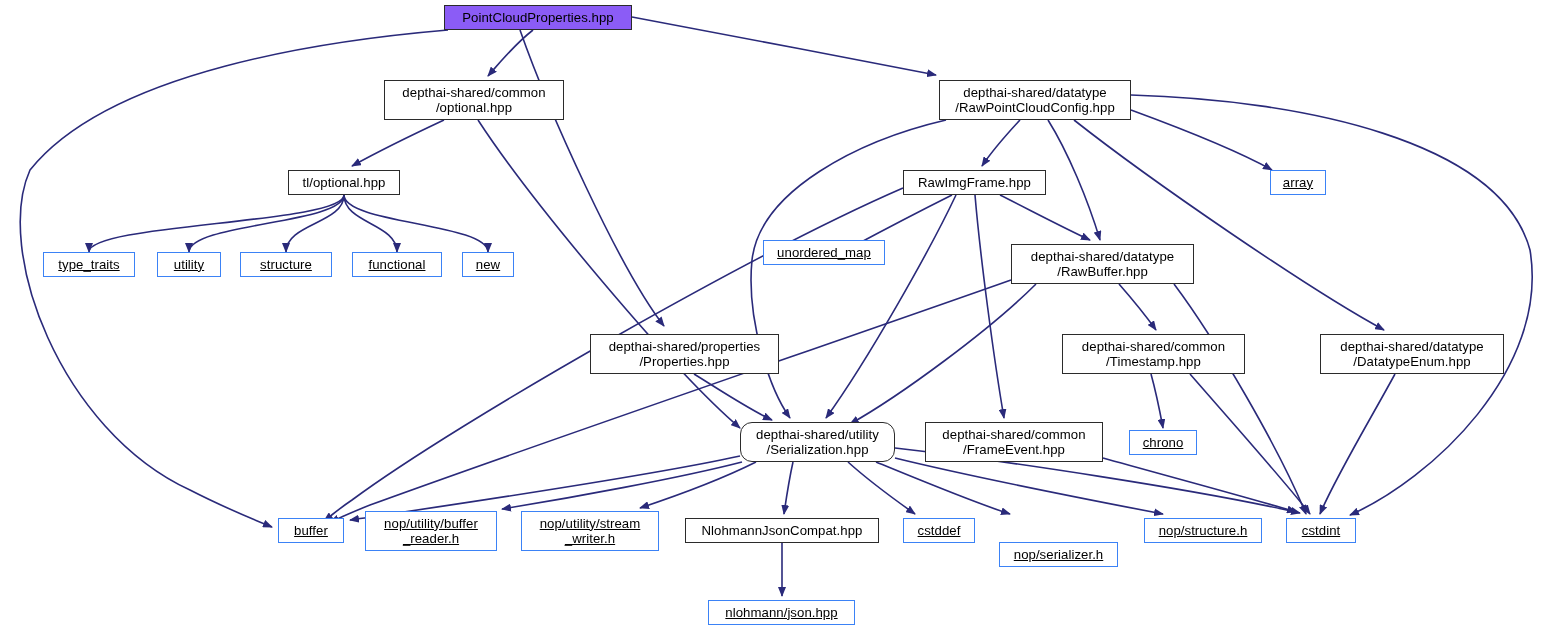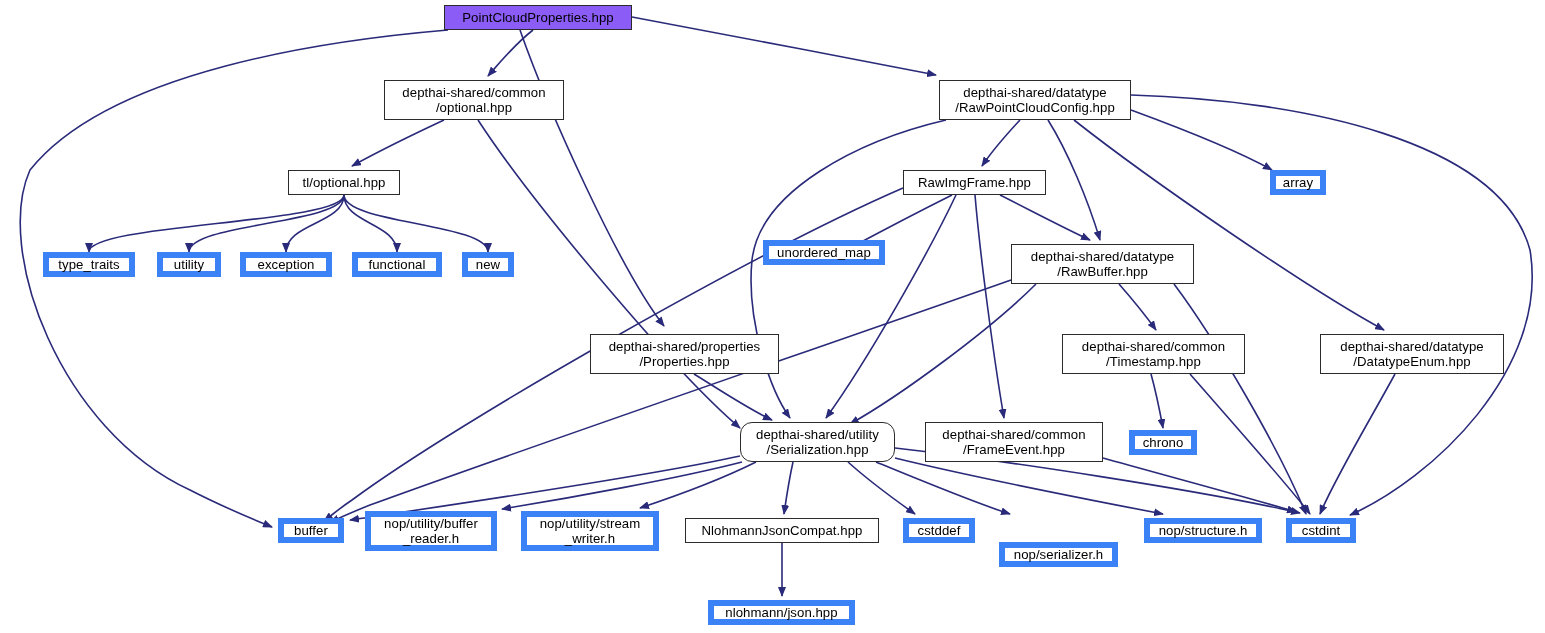--- a/index.html
+++ b/index.html
@@ -30,21 +30,22 @@
     text-align: center;
     background: #ffffff;
     color: #000000;
     font-size: 13.2px;
     line-height: 15.5px;
     letter-spacing: 0.05px;
     white-space: pre;
     z-index: 5;
   }
   .node.sys {
-    border: 6px solid #3b82f6;
+    border: 1px solid #3b82f6;
+    text-decoration: underline;
   }
   .node.local {
     border: 1.6px solid #2b2b2b;
   }
   .node.root {
     border: 1.6px solid #2b2b2b;
     background: #8b5cf6;
   }
   .node .ln { display: block; }
 </style>
@@ -103,21 +104,21 @@
   </svg>
   <div id="node-layer">
       <div class="node root" style="left: 444px; top: 5px; width: 188px; height: 25px;"><span class="ln">PointCloudProperties.hpp</span></div>
       <div class="node local" style="left: 384px; top: 80px; width: 180px; height: 40px;"><span class="ln">depthai-shared/common</span><span class="ln">/optional.hpp</span></div>
       <div class="node local" style="left: 939px; top: 80px; width: 192px; height: 40px;"><span class="ln">depthai-shared/datatype</span><span class="ln">/RawPointCloudConfig.hpp</span></div>
       <div class="node local" style="left: 288px; top: 170px; width: 112px; height: 25px;"><span class="ln">tl/optional.hpp</span></div>
       <div class="node local" style="left: 903px; top: 170px; width: 143px; height: 25px;"><span class="ln">RawImgFrame.hpp</span></div>
       <div class="node sys" style="left: 1270px; top: 170px; width: 56px; height: 25px;"><span class="ln">array</span></div>
       <div class="node sys" style="left: 43px; top: 252px; width: 92px; height: 25px;"><span class="ln">type_traits</span></div>
       <div class="node sys" style="left: 157px; top: 252px; width: 64px; height: 25px;"><span class="ln">utility</span></div>
-      <div class="node sys" style="left: 240px; top: 252px; width: 92px; height: 25px;"><span class="ln">exception</span></div>
+      <div class="node sys" style="left: 240px; top: 252px; width: 92px; height: 25px;"><span class="ln">structure</span></div>
       <div class="node sys" style="left: 352px; top: 252px; width: 90px; height: 25px;"><span class="ln">functional</span></div>
       <div class="node sys" style="left: 462px; top: 252px; width: 52px; height: 25px;"><span class="ln">new</span></div>
       <div class="node sys" style="left: 763px; top: 240px; width: 122px; height: 25px;"><span class="ln">unordered_map</span></div>
       <div class="node local" style="left: 1011px; top: 244px; width: 183px; height: 40px;"><span class="ln">depthai-shared/datatype</span><span class="ln">/RawBuffer.hpp</span></div>
       <div class="node local" style="left: 590px; top: 334px; width: 189px; height: 40px;"><span class="ln">depthai-shared/properties</span><span class="ln">/Properties.hpp</span></div>
       <div class="node local" style="left: 1062px; top: 334px; width: 183px; height: 40px;"><span class="ln">depthai-shared/common</span><span class="ln">/Timestamp.hpp</span></div>
       <div class="node local" style="left: 1320px; top: 334px; width: 184px; height: 40px;"><span class="ln">depthai-shared/datatype</span><span class="ln">/DatatypeEnum.hpp</span></div>
       <div class="node local" style="left: 740px; top: 422px; width: 155px; height: 40px; border-radius: 12px;"><span class="ln">depthai-shared/utility</span><span class="ln">/Serialization.hpp</span></div>
       <div class="node local" style="left: 925px; top: 422px; width: 178px; height: 40px;"><span class="ln">depthai-shared/common</span><span class="ln">/FrameEvent.hpp</span></div>
       <div class="node sys" style="left: 1129px; top: 430px; width: 68px; height: 25px;"><span class="ln">chrono</span></div>

